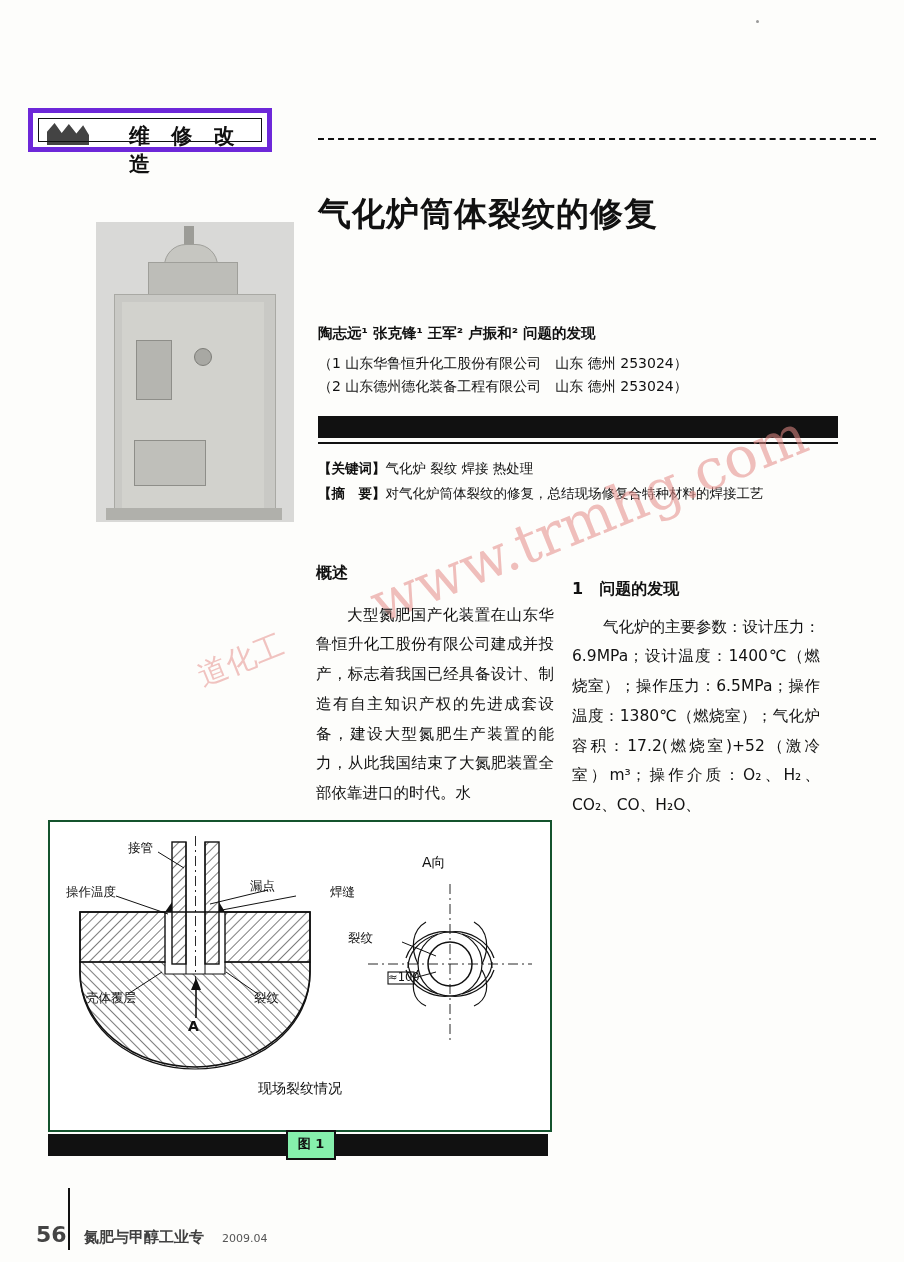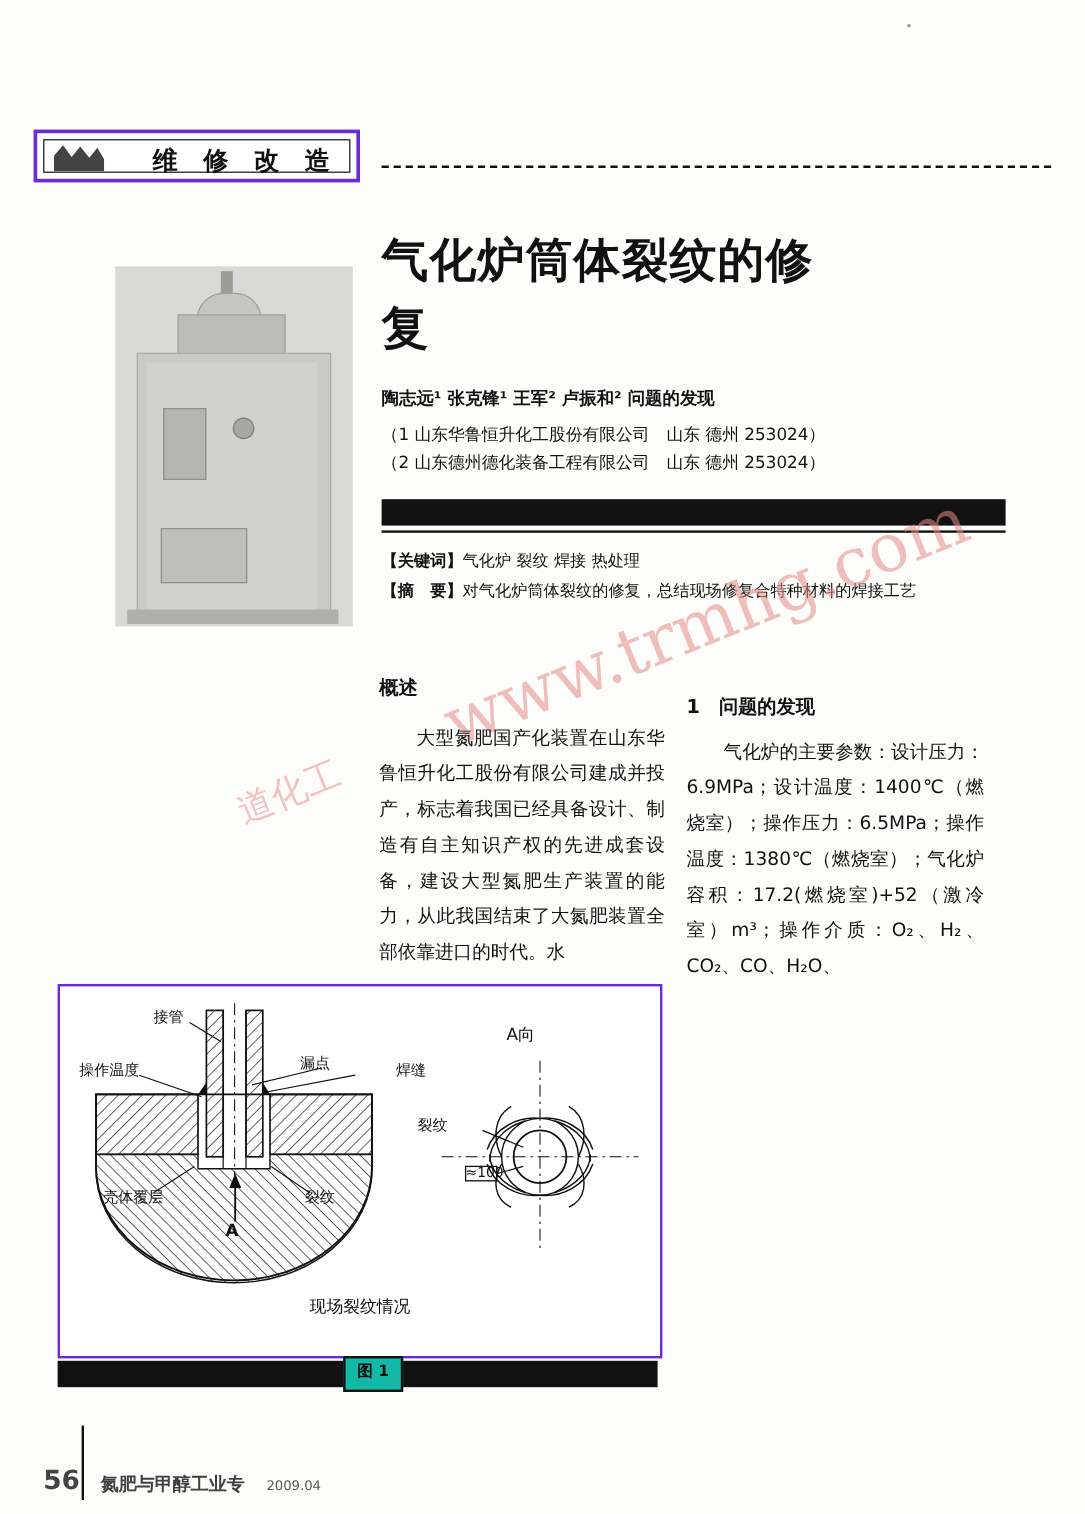--- a/index.html
+++ b/index.html
@@ -9,22 +9,22 @@
     font-family:"DejaVu Sans","Liberation Sans",sans-serif;
     color:#111;
     position:relative;
     overflow:hidden;
   }
   .page{position:absolute;inset:0;}
 
   
   .hdr-wrap{position:absolute;left:28px;top:108px;width:848px;height:46px;}
   .hdr-box{
-    position:absolute;left:0;top:0;width:272px;height:44px;
-    border:3px solid #6d28d9;box-sizing:border-box;background:#fff;
+    position:absolute;left:0;top:0;width:244px;height:44px;
+    border:5px solid #6d28d9;box-sizing:border-box;background:#fff;
   }
   .hdr-box:after{
     content:"";position:absolute;left:5px;top:5px;right:5px;bottom:5px;
     border:1px solid #111;
   }
   .hdr-title{
     position:absolute;left:96px;top:9px;
     font-size:21px;font-weight:bold;letter-spacing:7px;
     font-family:"DejaVu Sans","Liberation Sans",sans-serif;
   }
@@ -35,21 +35,21 @@
     opacity:.85;
   }
   .hdr-dash{
     position:absolute;left:290px;top:30px;width:558px;height:0;
     border-top:2px dashed #111;
   }
 
   
   .art-title{
     position:absolute;left:318px;top:190px;width:370px;
-    font-size:39px;font-weight:bold;line-height:1.45;
+    font-size:33px;font-weight:bold;line-height:1.45;
     letter-spacing:1px;
   }
 
   
   .authors{
     position:absolute;left:318px;top:322px;width:420px;
     font-size:14.5px;font-weight:bold;line-height:1.55;
   }
   .affil{
     position:absolute;left:318px;top:352px;width:470px;
@@ -109,27 +109,27 @@
   .col-left{left:316px;top:558px;width:238px;}
   .col-right{left:572px;top:558px;width:248px;}
   .sec-h{font-size:16px;font-weight:bold;margin-bottom:12px;}
   .sec-h2{font-size:16px;font-weight:bold;margin:16px 0 8px;}
   .p{margin:0 0 6px;text-indent:2em;}
   .p-ni{margin:0 0 6px;}
 
   
   .fig{
     position:absolute;left:48px;top:820px;width:500px;height:308px;
-    border:2px solid #6d28d9;background:#fff;
+    border:2px solid #14532d;background:#fff;
   }
   .fig-cap-bar{
     position:absolute;left:48px;top:1134px;width:500px;height:22px;background:#111;
   }
   .fig-cap-box{
-    position:absolute;left:286px;top:1130px;width:46px;height:26px;background:#14b8a6;border:2px solid #111;
+    position:absolute;left:286px;top:1130px;width:46px;height:26px;background:#86efac;border:2px solid #111;
     font-size:13px;font-weight:bold;text-align:center;line-height:24px;
   }
   .fig-caption{
     position:absolute;left:0;top:258px;width:100%;text-align:center;font-size:14px;
   }
   .fig svg{position:absolute;left:0;top:0;}
 
   
   .vrule{position:absolute;left:68px;top:1188px;width:2px;height:62px;background:#111;}
   .folio{

